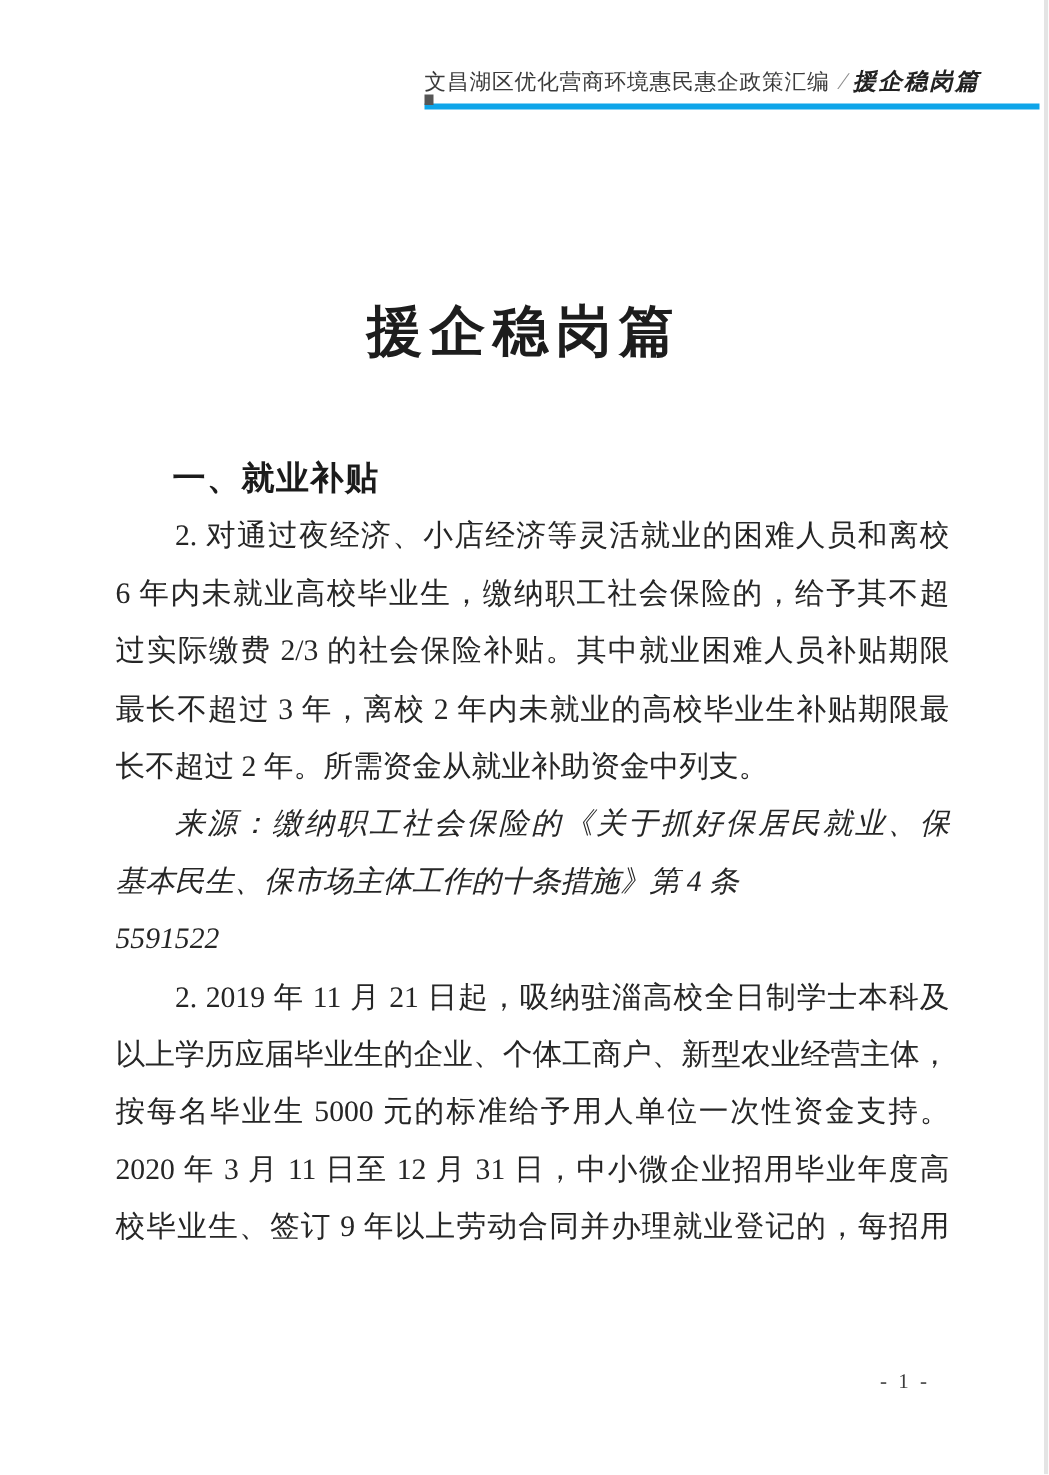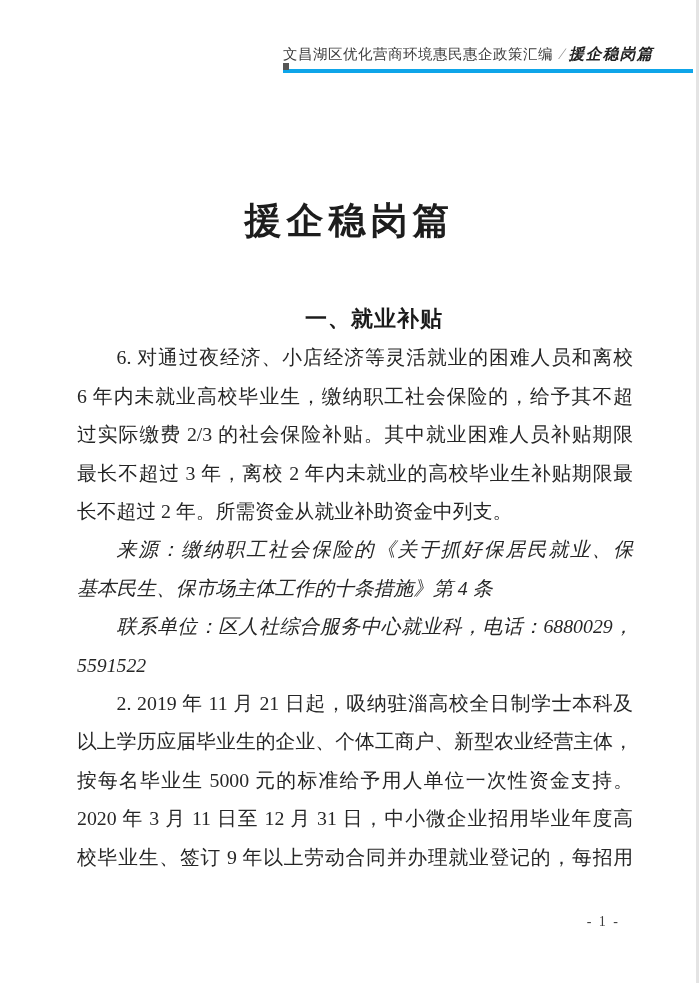--- a/index.html
+++ b/index.html
@@ -70,21 +70,20 @@
     font-size: 19.8px;
     line-height: 38.4px;
     color: #262626;
   }
   .heading {
     font-weight: bold;
     font-size: 22px;
     text-indent: 38px;
     letter-spacing: 1px;
     color: #1b1b1b;
-    text-align: center;
   }
   .ln { text-align: justify; }
   .ln.jl { text-align-last: justify; }
   .ln.ll { text-align-last: left; }
   .ln.ind { text-indent: 2em; }
   .src { font-style: italic; }   
   
   .page-number {
     position: absolute;
     top: 914px;
@@ -108,30 +107,29 @@
   <div class="header">
     <span class="hdr-square"></span>
     <span class="hdr-main">文昌湖区优化营商环境惠民惠企政策汇编</span><span class="hdr-slash">∕</span><span class="hdr-section">援企稳岗篇</span>
   </div>
 
   <h1 class="doc-title">援企稳岗篇</h1>
 
   <div class="body-block">
     <div class="heading">一、就业补贴</div>
 
-    <div class="ln jl ind">6. 对通过夜经济、小店经济等灵活就业的困难人员和离校</div>
+    <div class="ln jl ind">2. 对通过夜经济、小店经济等灵活就业的困难人员和离校</div>
     <div class="ln jl">6 年内未就业高校毕业生，缴纳职工社会保险的，给予其不超</div>
     <div class="ln jl">过实际缴费 2/3 的社会保险补贴。其中就业困难人员补贴期限</div>
     <div class="ln jl">最长不超过 3 年，离校 2 年内未就业的高校毕业生补贴期限最</div>
     <div class="ln ll">长不超过 2 年。所需资金从就业补助资金中列支。</div>
 
     <div class="ln jl ind src">来源：缴纳职工社会保险的《关于抓好保居民就业、保</div>
     <div class="ln ll src">基本民生、保市场主体工作的十条措施》第 4 条</div>
 
-    <div class="ln jl ind src">联系单位：区人社综合服务中心就业科，电话：6880029，</div>
     <div class="ln ll src">5591522</div>
 
     <div class="ln jl ind">2. 2019 年 11 月 21 日起，吸纳驻淄高校全日制学士本科及</div>
     <div class="ln jl">以上学历应届毕业生的企业、个体工商户、新型农业经营主体，</div>
     <div class="ln jl">按每名毕业生 5000 元的标准给予用人单位一次性资金支持。</div>
     <div class="ln jl">2020 年 3 月 11 日至 12 月 31 日，中小微企业招用毕业年度高</div>
     <div class="ln jl">校毕业生、签订 9 年以上劳动合同并办理就业登记的，每招用</div>
   </div>
 
   <div class="page-number">- 1 -</div>

